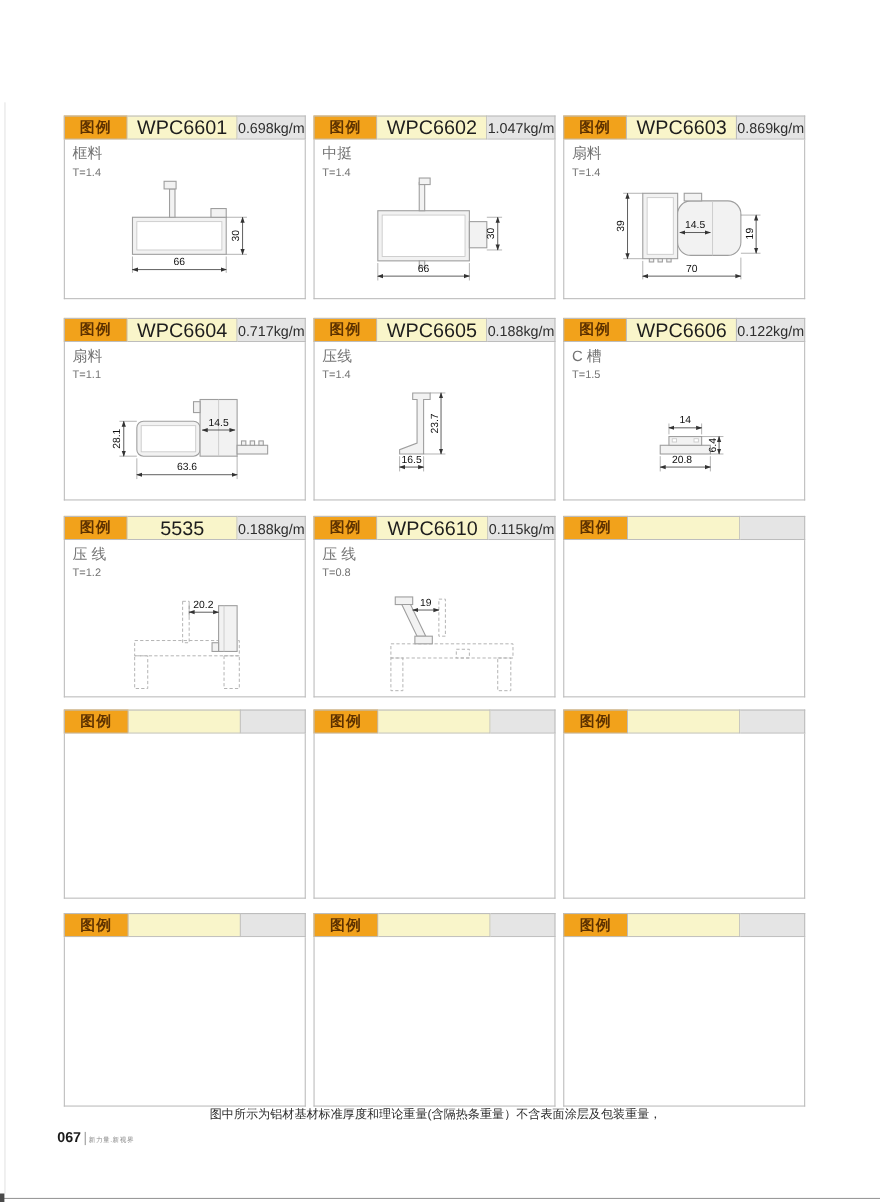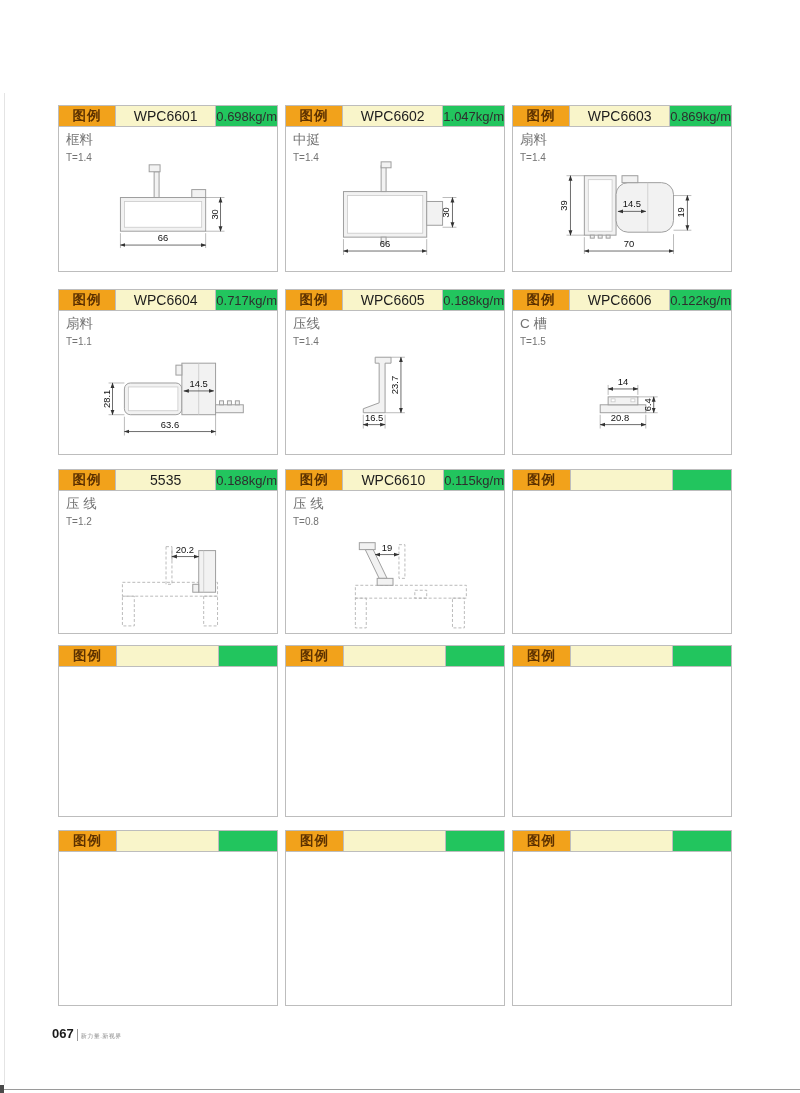--- a/index.html
+++ b/index.html
@@ -10,22 +10,22 @@
   #row1{top:105px;height:167px}
   #row2{top:289px;height:166px}
   #row3{top:469px;height:165px}
   #row4{top:645px;height:172px}
   #row5{top:830px;height:176px}
   .card{width:220px;display:flex;flex-direction:column}
   .hdr{display:flex;height:22px;flex:none}
   .seg{box-sizing:border-box;border:1px solid #bdbdbd;display:flex;align-items:center;justify-content:center}
   .seg + .seg{border-left:none}
   .seg-legend{width:59px;background:#F2A21B;color:#5E3200;font-weight:bold;font-size:13.5px;letter-spacing:1px}
-  .seg-model{width:102px;background:#F9F5CA;font-size:14px;color:#1d1d1d}
-  .seg-weight{flex:1;background:#22c55e;font-size:13px;color:#2e2e2e}
+  .seg-model{width:102px;background:#F9F5CA;font-size:18px;color:#1d1d1d}
+  .seg-weight{flex:1;background:#e5e5e5;font-size:13px;color:#2e2e2e}
   .body{flex:1;box-sizing:border-box;border:1px solid #bdbdbd;border-top:none;position:relative;background:#fff}
   .typeblock{position:absolute;top:4px;left:7px;line-height:18px;color:#737373;z-index:2}
   .tname{font-size:13.5px}
   .tthick{font-size:10px}
   svg.draw{position:absolute;left:0;top:0;width:100%;height:100%}
   .pf{fill:#f2f2f2;stroke:#9e9e9e;stroke-width:1}
   .pi{fill:#ffffff;stroke:#c9c9c9;stroke-width:.8}
   .dl{stroke:#474747;stroke-width:.8;fill:none}
   .xl{stroke:#8c8c8c;stroke-width:.6}
   .dt{font-size:9.5px;fill:#101010}
@@ -359,20 +359,21 @@
     <div class="hdr">
       <div class="seg seg-legend">图例</div>
       <div class="seg seg-model"></div>
       <div class="seg seg-weight"></div>
     </div>
     <div class="body"></div>
   </div>
 </div>
 
 <div class="note">
+  <div>图中所示为铝材基材标准厚度和理论重量(含隔热条重量）不含表面涂层及包装重量，</div>
 </div>
 
 <div class="pageno">
   <span class="pn-num">067</span>
   <span class="pn-bar"></span>
   <span class="pn-tag">新力量.新视界</span>
 </div>
 
 <div class="botrule"></div>
 <div class="bottick"></div>

